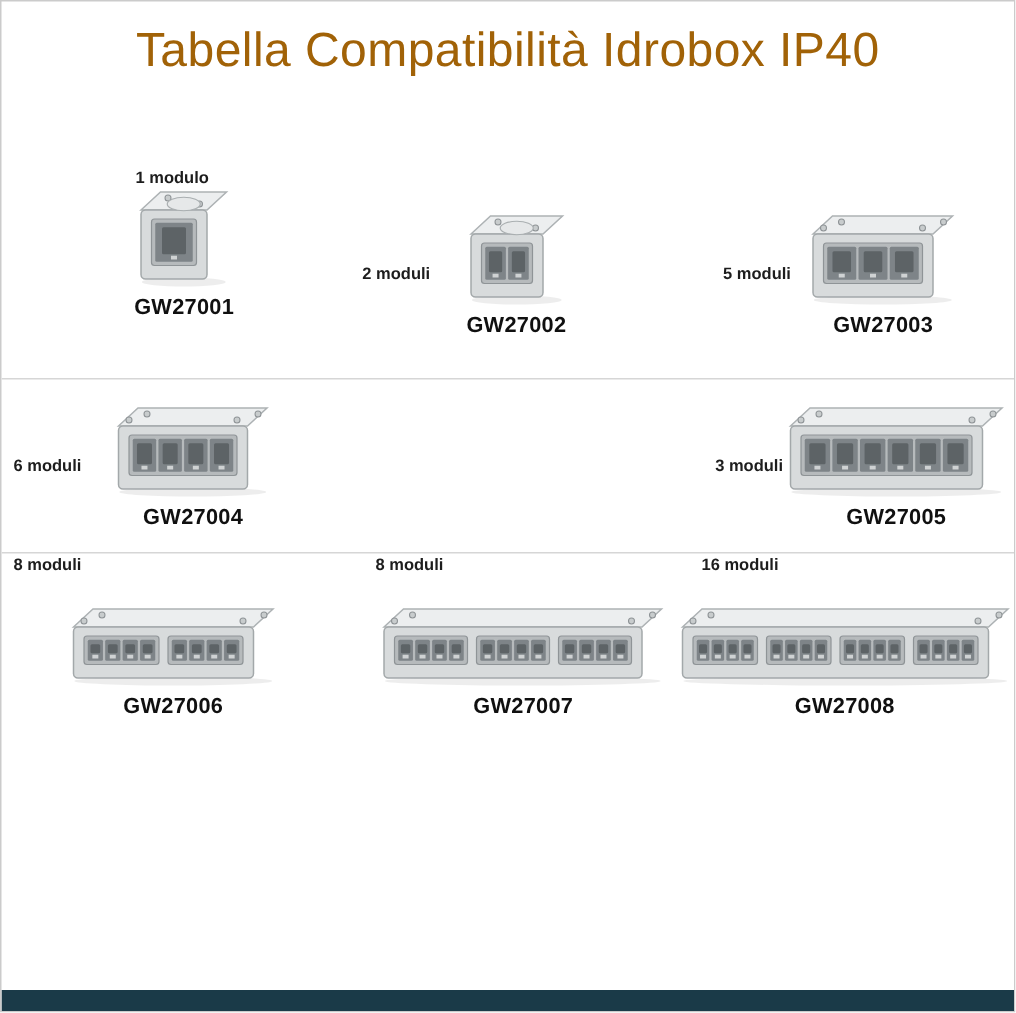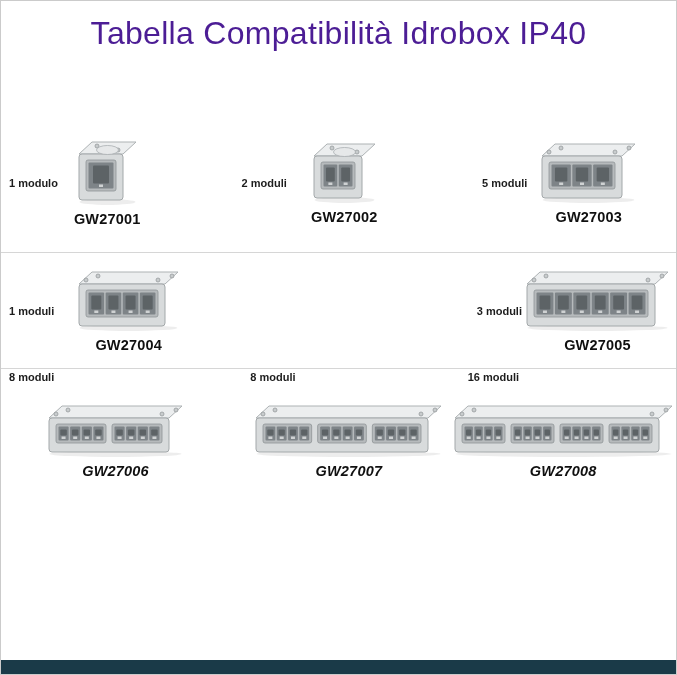--- a/index.html
+++ b/index.html
@@ -5,44 +5,44 @@
   html,body{margin:0;padding:0;background:#fff;}
   .page{
     width:677px;height:675px;box-sizing:border-box;
     border:1px solid #cbcbcb;background:#ffffff;
     font-family:"Liberation Sans",sans-serif;
     display:flex;flex-direction:column;position:relative;overflow:hidden;
   }
   .title{
     height:90px;display:flex;align-items:flex-start;justify-content:center;
     padding-top:14px;box-sizing:border-box;
-    font-size:32px;color:#4c1d95;letter-spacing:0.3px;
+    font-size:32px;color:#a16207;letter-spacing:0.3px;
   }
   .row{display:flex;box-sizing:border-box;border-bottom:1px solid #d6d6d6;}
   .row1{height:162px;}
   .row2{height:116px;}
   .row3{height:160px;border-bottom:none;}
   .cell{display:flex;align-items:center;box-sizing:border-box;}
   .row1 .cell{padding-top:22px;}
   .mod-label{font-size:11px;font-weight:bold;color:#1d1d1d;white-space:nowrap;}
   .product{display:flex;flex-direction:column;align-items:center;}
   .code{font-size:14.5px;font-weight:bold;color:#101010;margin-top:4px;letter-spacing:0.2px;}
   .box-img{line-height:0;}
 
   
-  .r1c1{width:225px;padding-left:8px;}  .r1c1 .product{margin-left:16px;}
+  .r1c1{width:225px;padding-left:8px;flex-direction:column;}  .r1c1 .product{margin-left:16px;}
   .r1c2{width:225px;padding-left:7px;margin-left:14px;}  .r1c2 .product{margin-left:24px;}
   .r1c3{width:227px;padding-left:28px;} .r1c3 .product{margin-left:12px;}
   
   .r2c1{width:338px;padding-left:8px;}   .r2c1 .product{margin-left:22px;}
   .r2c2{width:339px;padding-left:139px;} .r2c2 .product{margin-left:2px;}
   
   .row3 .cell{position:relative;align-items:flex-start;}
   .row3 .mod-label{position:absolute;top:2px;}
-  .row3 .product{margin-top:34px;font-style:italic;}
+  .row3 .product{margin-top:34px;}
   .r3c1{width:225px;} .r3c1 .mod-label{left:8px;}  .r3c1 .product{margin-left:45px;}
   .r3c2{width:225px;} .r3c2 .mod-label{left:25px;} .r3c2 .product{margin-left:28px;}
   .r3c3{width:227px;} .r3c3 .mod-label{left:18px;} .r3c3 .product{margin-left:2px;}
 
   .spacer{flex:1;}
   .footer{height:14px;width:100%;}
 </style>
 </head>
 <body>
 
@@ -112,21 +112,21 @@
               <rect x="57.646666666666654" y="26.5" width="12.373333333333333" height="14" rx="1" fill="#5d6366"></rect>
               <rect x="61.83333333333332" y="41.5" width="4" height="2.5" fill="#cfd2d3"></rect>
             </svg></div>
         <span class="code">GW27003</span>
       </div>
     </div>
   </div>
 
   <div class="row row2">
     <div class="cell r2c1">
-      <span class="mod-label">1 moduli</span>
+      <span class="mod-label">6 moduli</span>
       <div class="product">
         <div class="box-img"><svg width="105" height="64" viewBox="0 0 105 64">
               <ellipse cx="52.5" cy="59" rx="49" ry="3" fill="#000000" opacity="0.07"></ellipse>
               <polygon points="3,15 16,3 102,3 89,15" fill="#eceeef" stroke="#adb2b4" stroke-width="1"></polygon>
               <rect x="3" y="15" width="86" height="42" rx="3" fill="#d8dbdc" stroke="#a3a8aa" stroke-width="1"></rect>
               <circle cx="22" cy="7" r="2" fill="#c8cccd" stroke="#8f9497" stroke-width="0.7"></circle>
               <circle cx="96" cy="7" r="2" fill="#c8cccd" stroke="#8f9497" stroke-width="0.7"></circle>
               <circle cx="10" cy="11" r="2" fill="#c8cccd" stroke="#8f9497" stroke-width="0.7"></circle>
               <circle cx="82" cy="11" r="2" fill="#c8cccd" stroke="#8f9497" stroke-width="0.7"></circle>
               <rect x="10" y="21" width="72" height="27" rx="2" fill="#b6babc" stroke="#8f9497" stroke-width="0.8"></rect>

